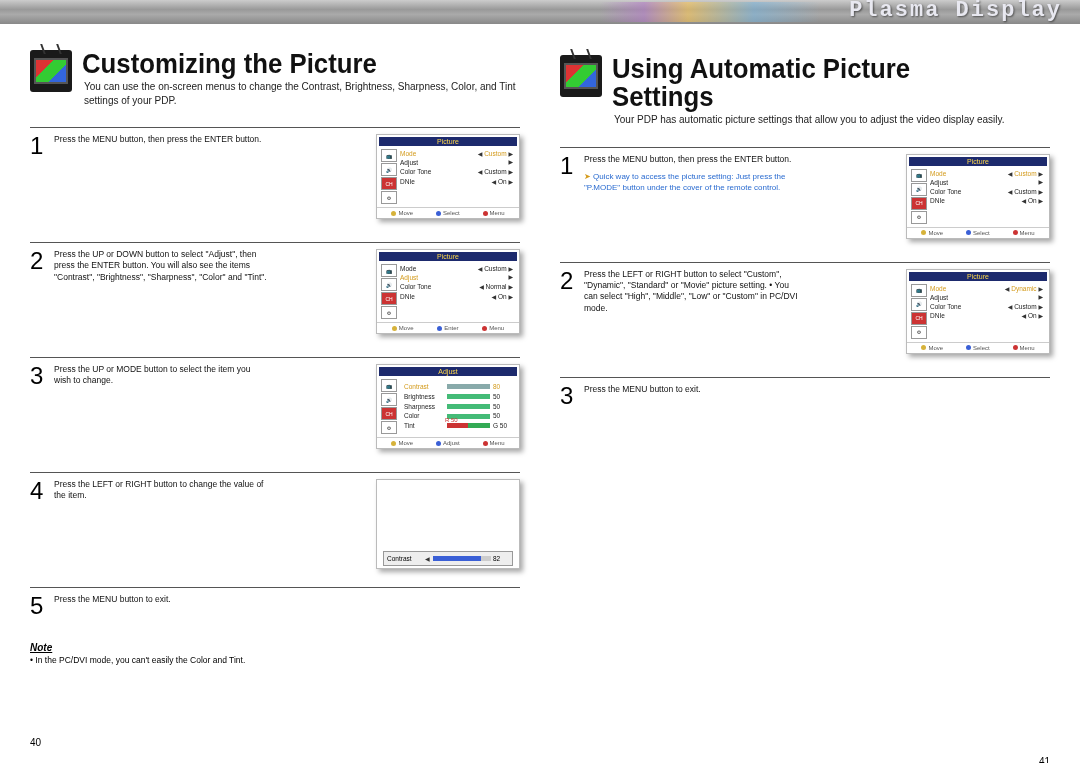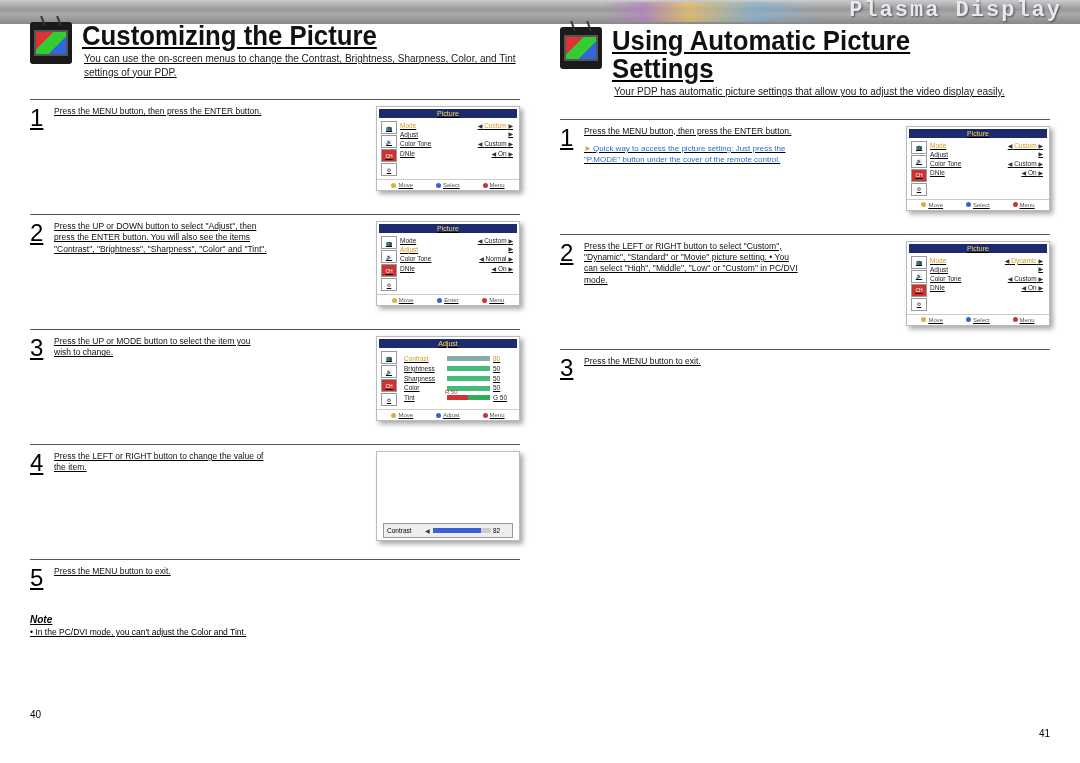--- a/index.html
+++ b/index.html
@@ -35,26 +35,25 @@
     height: 20px;
     position: absolute;
     right: 260px;
     top: 2px;
     background: linear-gradient(to right, rgba(180,120,200,0.0) 0%, rgba(180,120,200,0.7) 20%, rgba(255,200,80,0.7) 40%, rgba(120,180,220,0.7) 70%, rgba(120,180,220,0.0) 100%);
     border-radius: 4px;
     opacity: 0.8;
   }
   .page {
     position: absolute;
-    top: 8px;
+    top: 36px;
     width: 50%;
     height: 718px;
     box-sizing: border-box;
     padding: 14px 20px 10px 30px;
-    text-decoration: underline;
   }
   .page.right { left: 50%; padding: 0 30px 10px 20px; margin-top: 19px; }
   .page.left  { left: 0; }
   .title-row { display: flex; align-items: flex-start; gap: 10px; margin-bottom: 4px; }
   .tv-icon {
     width: 42px; height: 42px; flex: 0 0 42px;
     background: #1a1a1a; border-radius: 3px; position: relative;
     display:flex; align-items:center; justify-content:center;
   }
   .tv-icon::before{
@@ -351,21 +350,21 @@
 
     <div class="step short">
       <div class="step-num">5</div>
       <div class="step-text">Press the MENU button to exit.</div>
       <div class="step-shot"></div>
     </div>
   </div>
 
   <div class="note-sec">
     <div class="note-title">Note</div>
-    <div class="note-body">• In the PC/DVI mode, you can't adjust the Color and Tint.</div>
+    <div class="note-body">• In the PC/DVI mode, you can't easily the Color and Tint.</div>
   </div>
   <div class="pnum left">40</div>
 </div>
 
 <div class="page right">
   <div class="title-row">
     <div class="tv-icon">
         <div class="tv-screen"></div>
       </div>
     <div class="titles">

